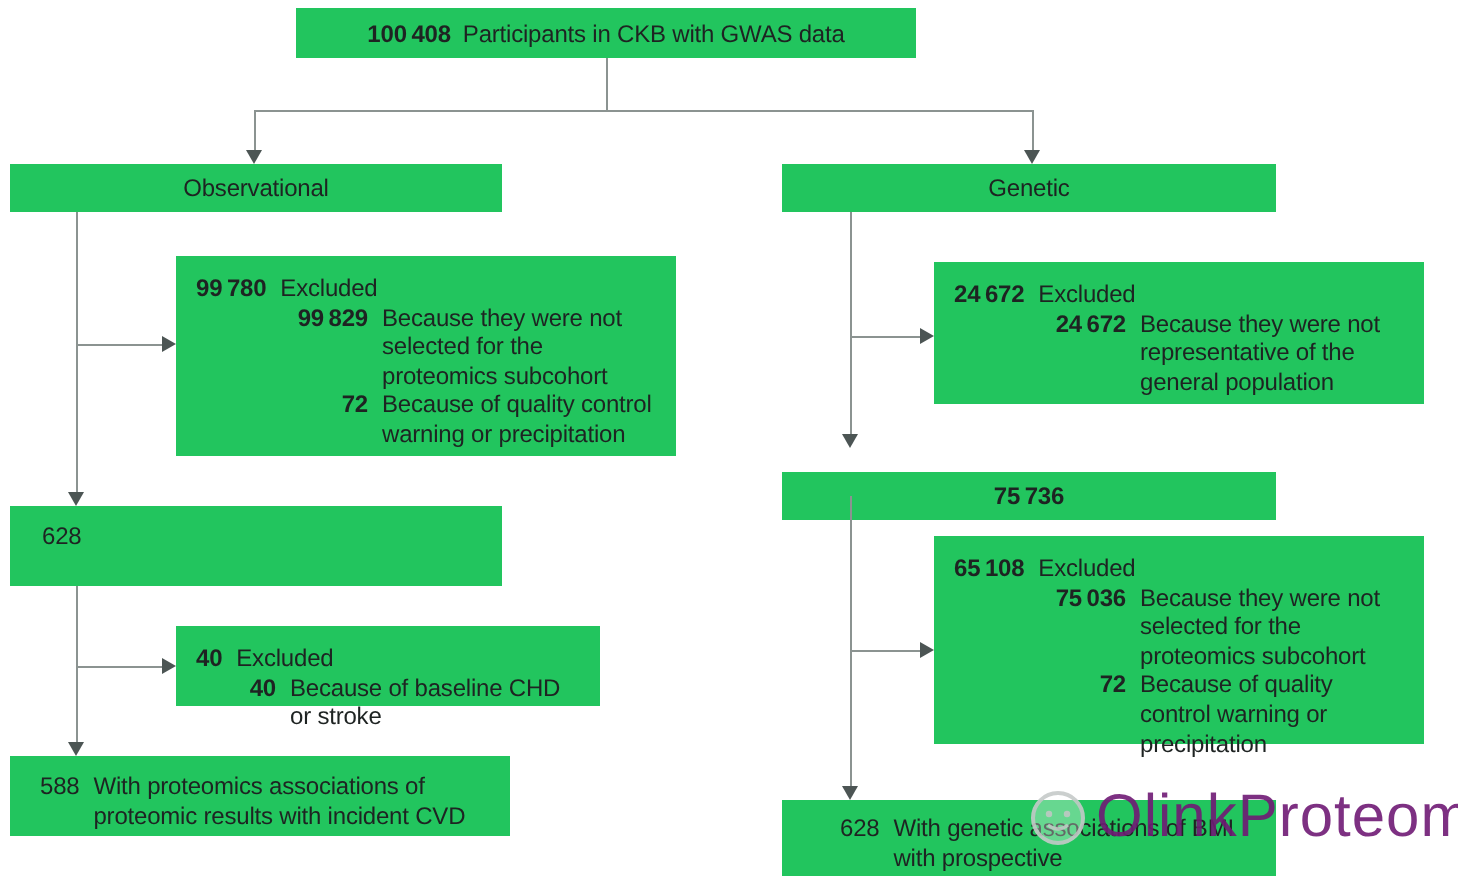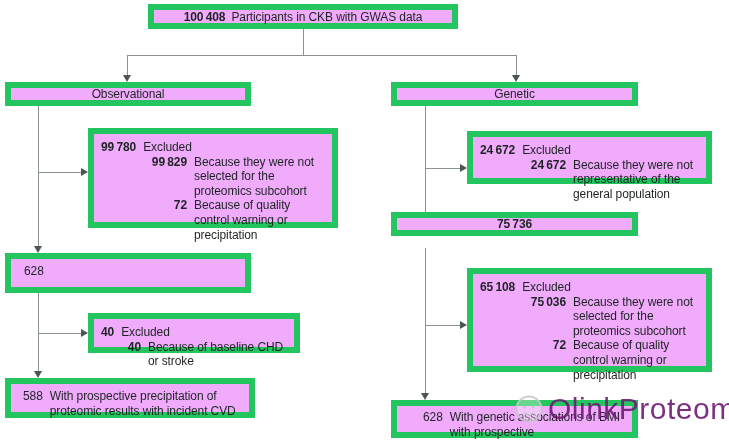--- a/index.html
+++ b/index.html
@@ -2,21 +2,21 @@
 <html><head>
 <meta charset="utf-8">
 <style>
   html,body { margin:0; padding:0; background:#ffffff; }
   .fig {
     position:relative; width:729px; height:443px; background:#ffffff;
     font-family:"Liberation Sans", sans-serif; font-size:12px; color:#1e2322;
     letter-spacing:-0.1px; overflow:hidden;
   }
   .box {
-    position:absolute; background:#f0abfc; border:6px solid #22c55e;
+    position:absolute; background:#22c55e; border:3px solid #22c55e;
     box-sizing:border-box;
   }
   .box.single { display:flex; align-items:center; justify-content:center; gap:6px; white-space:nowrap; }
   .num { font-weight:700; }
   .rows { padding:6px 8px 8px 7px;border-radius:22px; }
   .row { display:flex; line-height:14.6px; }
   .row .rnum { flex:0 0 auto; font-weight:700; padding-right:7px; text-align:right; }
   .row.sub .rnum { flex:0 0 var(--numw); }
   .row .rlbl { flex:1; }
   .mainrow { display:flex; line-height:14.6px; }
@@ -101,43 +101,43 @@
       <div class="row sub">
         <span class="rnum">40</span>
         <span class="rlbl">Because of baseline CHD or stroke</span>
       </div>
     </div>
   </div>
 
   <div class="box" style="left:5px; top:378px; width:250px; height:40px;">
     <div class="mainrow" style="padding:5px 8px 5px 12px;">
       <span class="rnum">588</span>
-      <span class="rlbl">With prospective precipitation of proteomic results with incident CVD</span>
+      <span class="rlbl">With proteomics associations of proteomic results with incident CVD</span>
     </div>
   </div>
 
   <div class="line vline" style="left:425px; top:106px; height:111px;"></div>
   <div class="arr-down" style="left:421px; top:217px;"></div>
   <div class="line hline" style="left:425px; top:168px; width:35px;"></div>
   <div class="arr-right" style="left:460px; top:164px;"></div>
 
-  <div class="box" style="left:467px; top:131px; width:245px; height:53px; --numw:86px;">
+  <div class="box" style="left:467px; top:131px; width:245px; height:71px; --numw:86px;">
     <div class="rows">
       <div class="row">
         <span class="rnum">24 672</span>
         <span class="rlbl">Excluded</span>
       </div>
       <div class="row sub">
         <span class="rnum">24 672</span>
         <span class="rlbl">Because they were not representative of the general population</span>
       </div>
     </div>
   </div>
 
-  <div class="box single" style="left:391px; top:212px; width:247px; height:24px;">
+  <div class="box single" style="left:391px; top:236px; width:247px; height:24px;">
     <span class="num">75 736</span>
   </div>
 
   <div class="line vline" style="left:425px; top:248px; height:145px;"></div>
   <div class="arr-down" style="left:421px; top:393px;"></div>
   <div class="line hline" style="left:425px; top:325px; width:35px;"></div>
   <div class="arr-right" style="left:460px; top:321px;"></div>
 
   <div class="box" style="left:467px; top:268px; width:245px; height:104px; --numw:86px;">
     <div class="rows">

